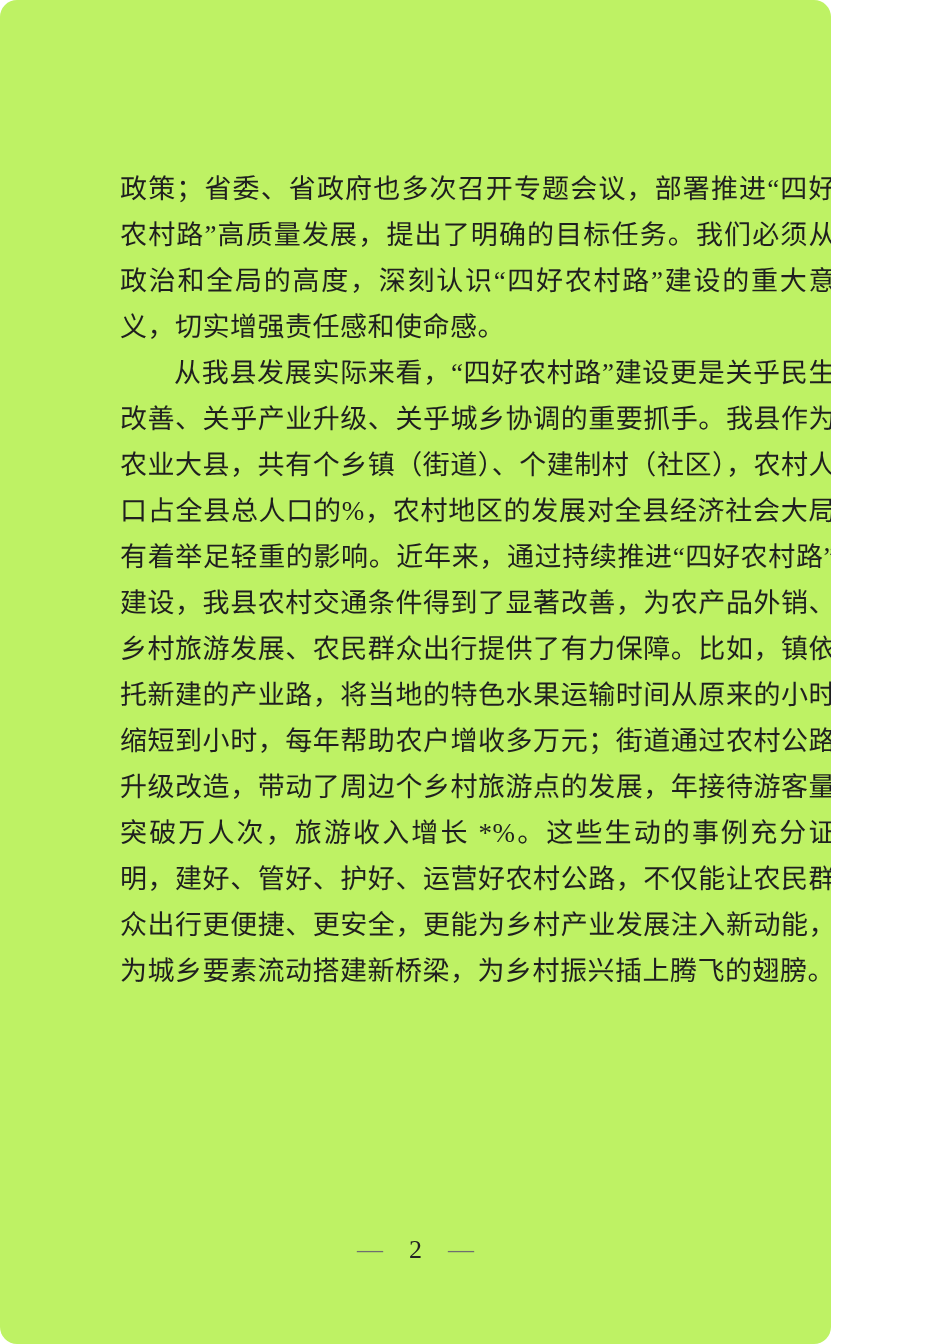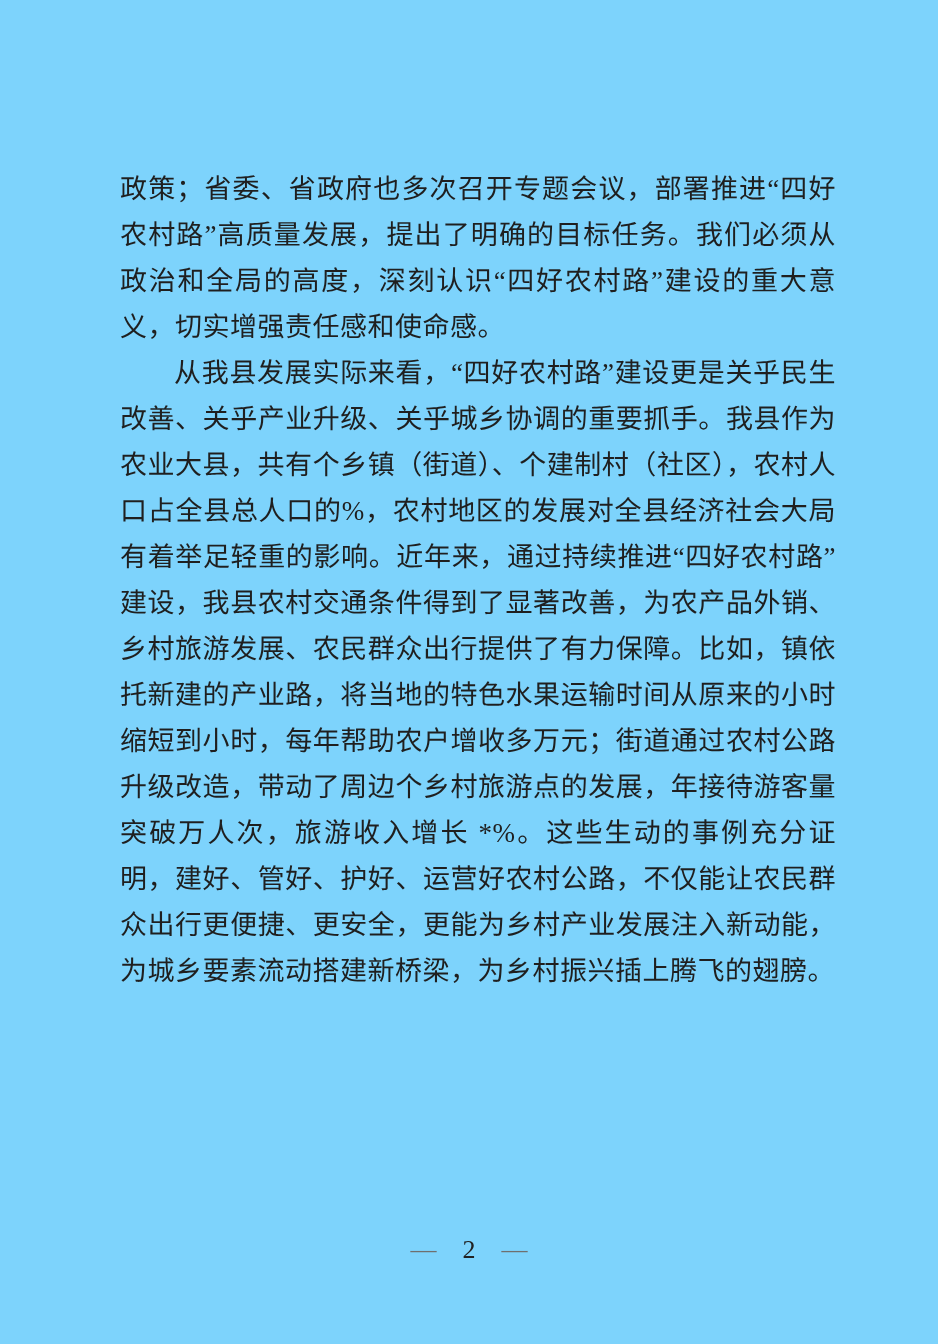--- a/index.html
+++ b/index.html
@@ -7,24 +7,25 @@
     padding: 0;
     background: #ffffff;
   }
   body {
     width: 950px;
     height: 1344px;
     font-family: "Liberation Serif", "DejaVu Serif", serif;
   }
   .page {
     position: relative;
-    width: 938px;
+    width: 831px;
     height: 1344px;
-    background: #7dd3fc;
+    background: #bef264;
     overflow: hidden;
+    border-radius: 17px;
   }
   .content {
     position: absolute;
     left: 120px;
     top: 166px;
     width: 716px;
     color: #1f1f1f;
     font-size: 27px;
     line-height: 46px;
     text-align: justify;

